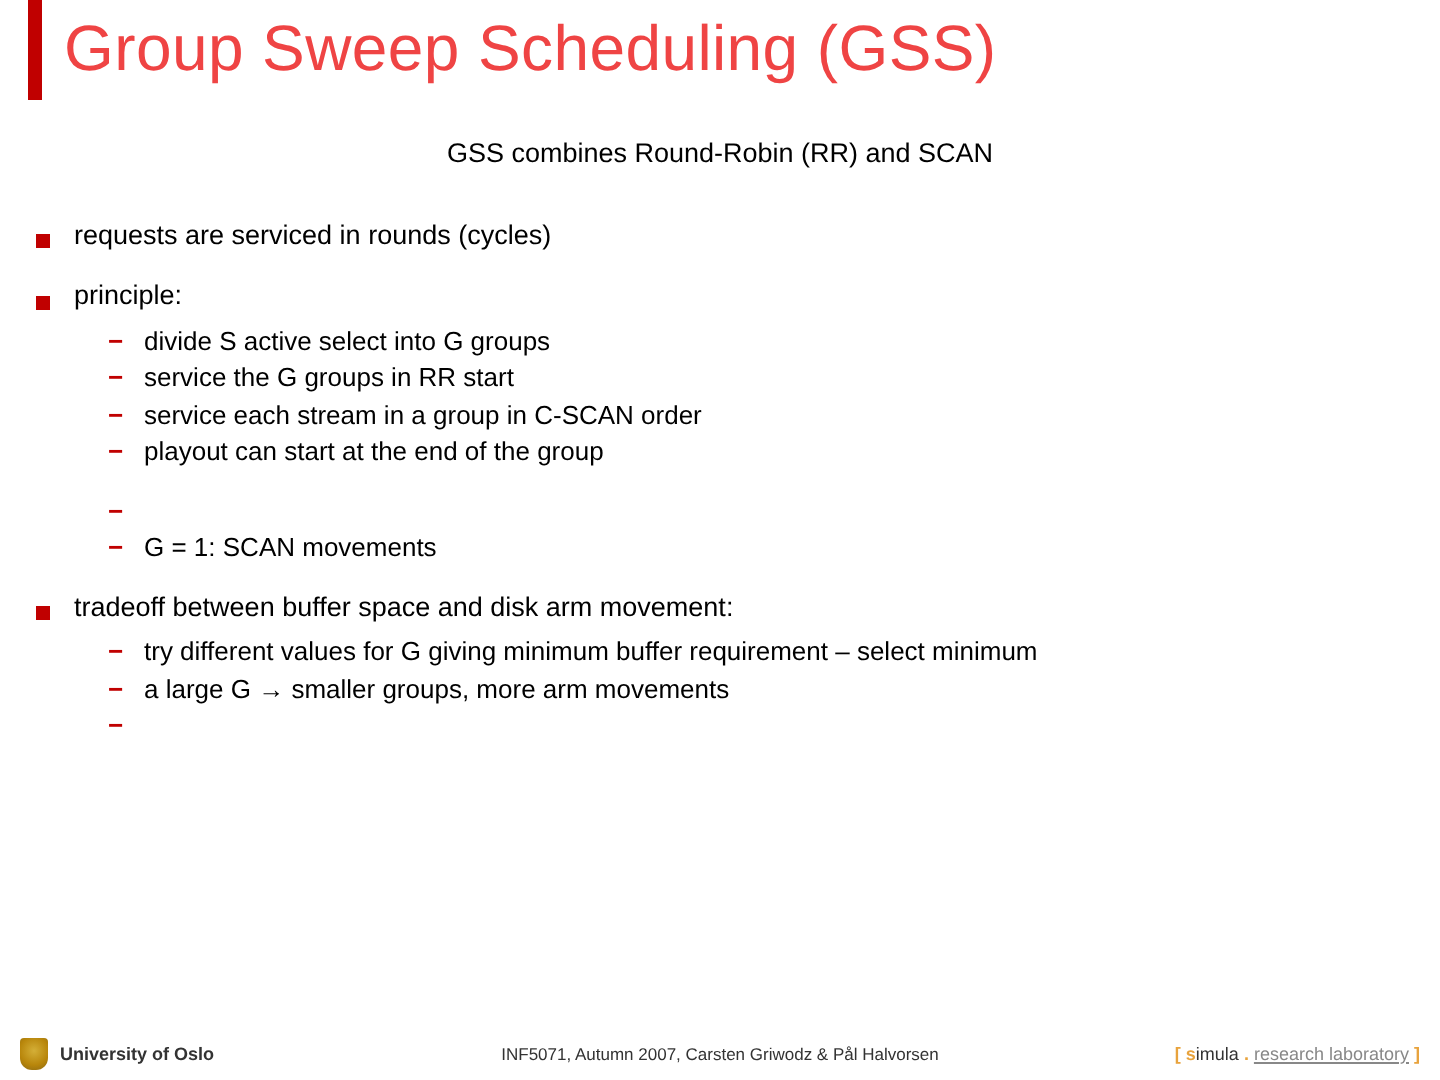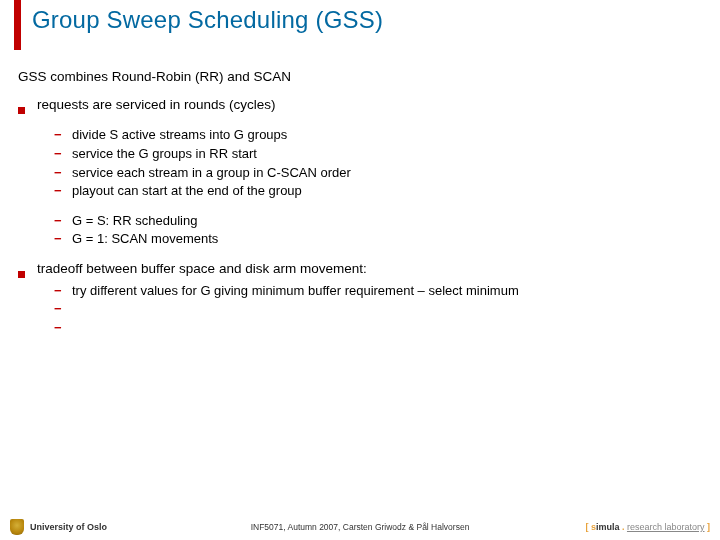--- a/index.html
+++ b/index.html
@@ -16,45 +16,46 @@
     left: 14px;
     top: 0;
     width: 7px;
     height: 50px;
     background: #c00000;
   }
   .title {
     position: absolute;
     left: 32px;
     top: 6px;
-    font-size: 24px;
+    font-size: 32px;
     font-weight: 400;
-    color: #0369a1;
+    color: #ef4444;
     letter-spacing: 0.2px;
   }
   .content {
     position: absolute;
     left: 18px;
     top: 68px;
     right: 18px;
     font-size: 13px;
     color: #000;
     line-height: 1.35;
   }
   .intro {
-    margin-bottom: 10px;
+    margin-bottom: 23px;
     font-size: 13.5px;
+    text-align: center;
   }
   .l1 {
     list-style: none;
     margin-bottom: 12px;
   }
   .l1-row {
     display: flex;
-    align-items: flex-end;
+    align-items: center;
     margin-bottom: 4px;
   }
   .sq {
     width: 7px;
     height: 7px;
     background: #c00000;
     flex: 0 0 7px;
     margin-right: 12px;
     margin-top: 5px;
   }
@@ -114,83 +115,87 @@
     font-size: 8.5px;
     color: #333;
   }
   .simula {
     margin-left: auto;
     margin-right: 10px;
     font-size: 9px;
   }
   .br1 { color: #e8a33d; font-weight: bold; }
   .sim-s { color: #e8a33d; font-weight: bold; }
-  .sim-rest { color: #333; font-weight: bold; }
+  .sim-rest { color: #333; font-weight: normal; }
   .sim-dot { color: #e8a33d; font-weight: bold; }
   .sim-lab { color: #888; text-decoration: underline; }
 </style>
 </head>
 <body>
 
 <div class="accent-bar"></div>
 <div class="title">Group Sweep Scheduling (GSS)</div>
 
 <div class="content">
   <div class="intro">GSS combines Round-Robin (RR) and SCAN</div>
   <ul id="bullets">
       <li class="l1">
         <div class="l1-row">
           <span class="sq"></span>
           <span class="l1-text">requests are serviced in rounds (cycles)</span>
         </div>
       </li>
       <li class="l1">
+        <div class="l1-row">
+          <span class="sq"></span>
+          <span class="l1-text">principle:</span>
+        </div>
         <ul class="l2">
           <li class="l2-row">
             <span class="dash">−</span>
-            <span class="l2-text arrow">divide S active streams into G groups</span>
+            <span class="l2-text arrow">divide S active select into G groups</span>
           </li>
           <li class="l2-row">
             <span class="dash">−</span>
             <span class="l2-text arrow">service the G groups in RR start</span>
           </li>
           <li class="l2-row">
             <span class="dash">−</span>
             <span class="l2-text arrow">service each stream in a group in C-SCAN order</span>
           </li>
           <li class="l2-row">
             <span class="dash">−</span>
             <span class="l2-text arrow">playout can start at the end of the group</span>
           </li>
         </ul>
       </li>
       <li class="l1">
         <ul class="l2">
           <li class="l2-row">
             <span class="dash">−</span>
-            <span class="l2-text arrow">G = S: RR scheduling</span>
           </li>
           <li class="l2-row">
             <span class="dash">−</span>
             <span class="l2-text arrow">G = 1: SCAN movements</span>
           </li>
         </ul>
       </li>
       <li class="l1">
         <div class="l1-row">
           <span class="sq"></span>
           <span class="l1-text">tradeoff between buffer space and disk arm movement:</span>
         </div>
         <ul class="l2">
           <li class="l2-row">
             <span class="dash">−</span>
             <span class="l2-text arrow">try different values for G giving minimum buffer requirement – select minimum</span>
           </li>
           <li class="l2-row">
             <span class="dash">−</span>
+            <span class="l2-text arrow">a large G → smaller groups, more arm movements</span>
           </li>
           <li class="l2-row">
             <span class="dash">−</span>
           </li>
         </ul>
       </li>
     </ul>
 </div>
 
 <div class="footer">

